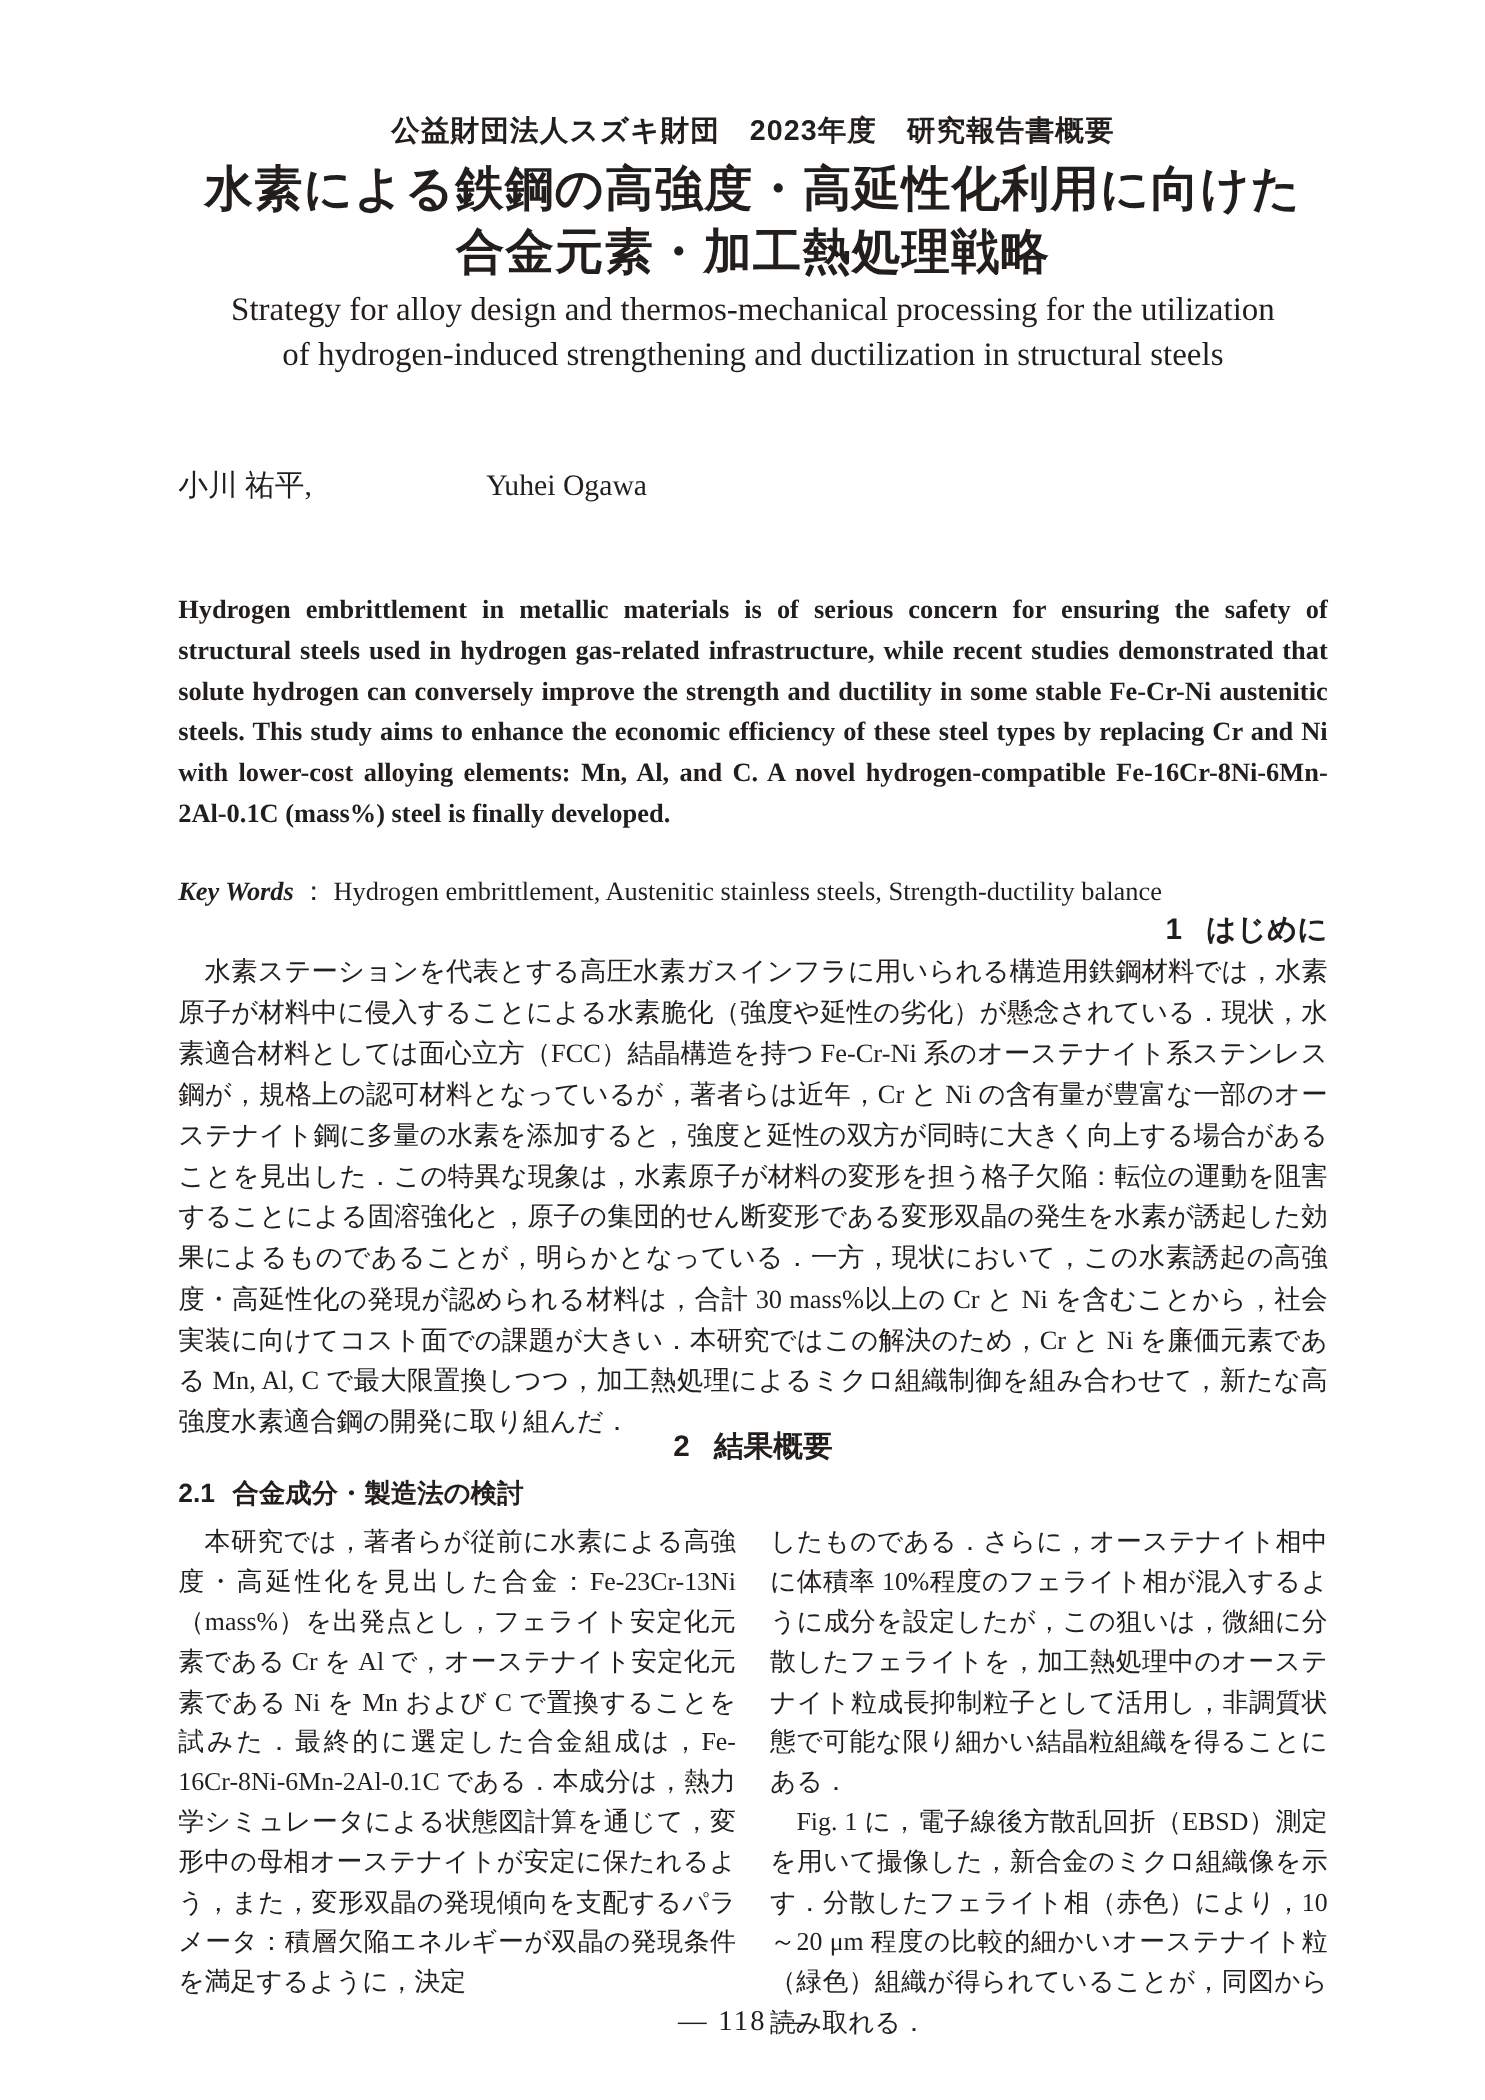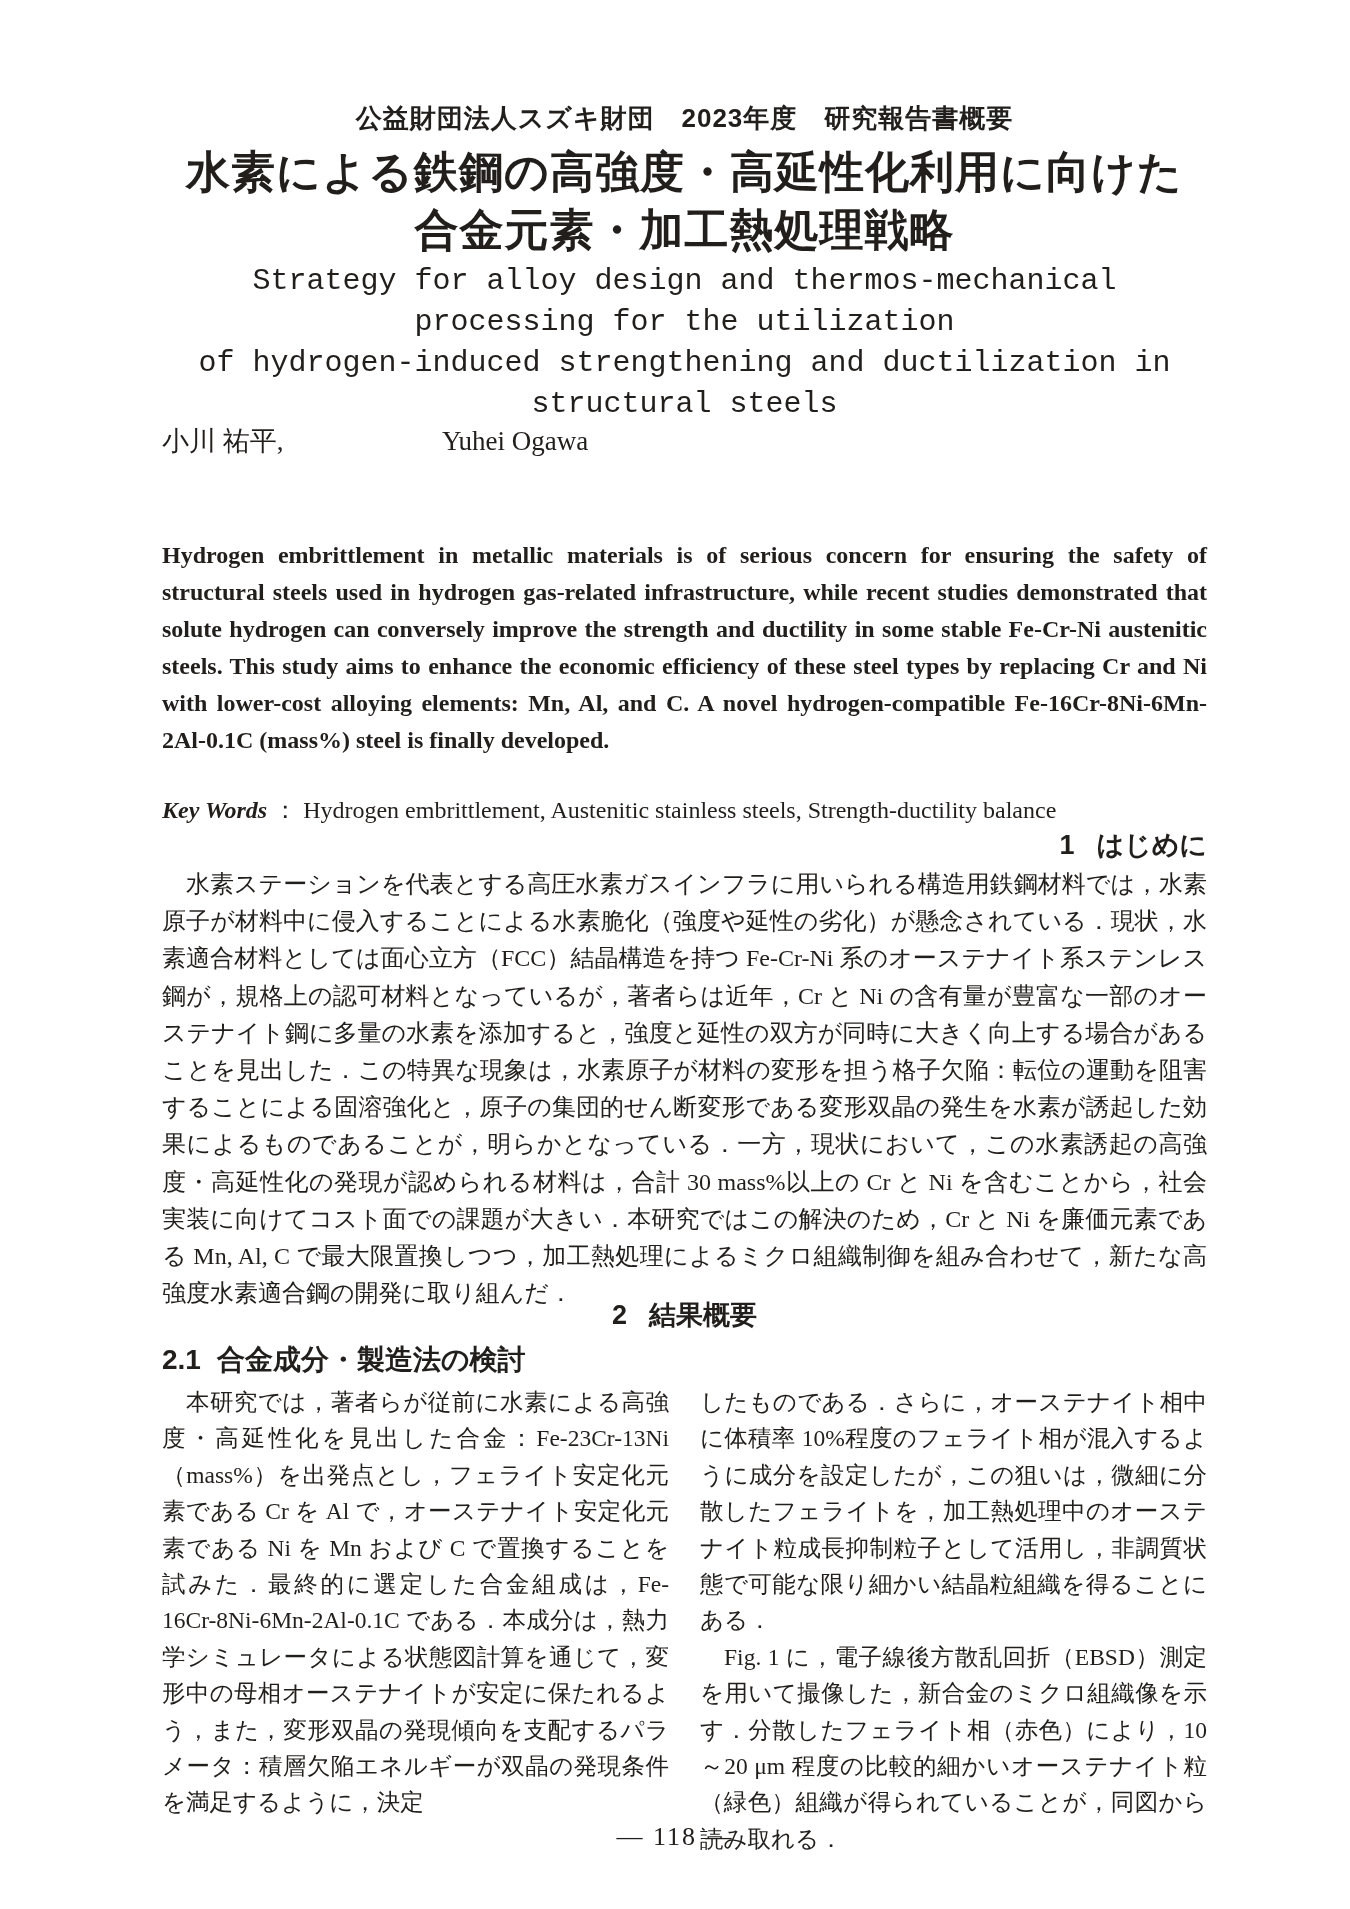--- a/index.html
+++ b/index.html
@@ -40,21 +40,20 @@
     line-height: 58px;
     font-weight: 800;
     letter-spacing: 1px;
   }
   .title-en {
     top: 261px;
     text-align: center;
     font-size: 30px;
     line-height: 41px;
     font-weight: 400;
-    font-family: Liberation Mono, monospace;
   }
   .authors {
     top: 420px;
     font-size: 27px;
     line-height: 42px;
   }
   .author-row { display: flex; }
   .author-cell-ja { width: 280px; flex: 0 0 280px; }
   .author-cell-en { flex: 1; }
   .abstract {
@@ -75,21 +74,21 @@
   .kw-colon { padding: 0 6px; }
   .sec-head {
     font-size: 27px;
     font-weight: 700;
   }
   .sec-head-1 { top: 827px; text-align: right; }
   .sec-head-2 { top: 1297px; text-align: center; }
   .sec-num { margin-right: 22px; }
   .subsec-head {
     top: 1341px;
-    font-size: 28px;
+    font-size: 24px;
     font-weight: 700;
   }
   .subsec-num { margin-right: 16px; }
   .body-1 {
     top: 866px;
     font-size: 24px;
     line-height: 37.2px;
     text-align: justify;
   }
   .columns {

